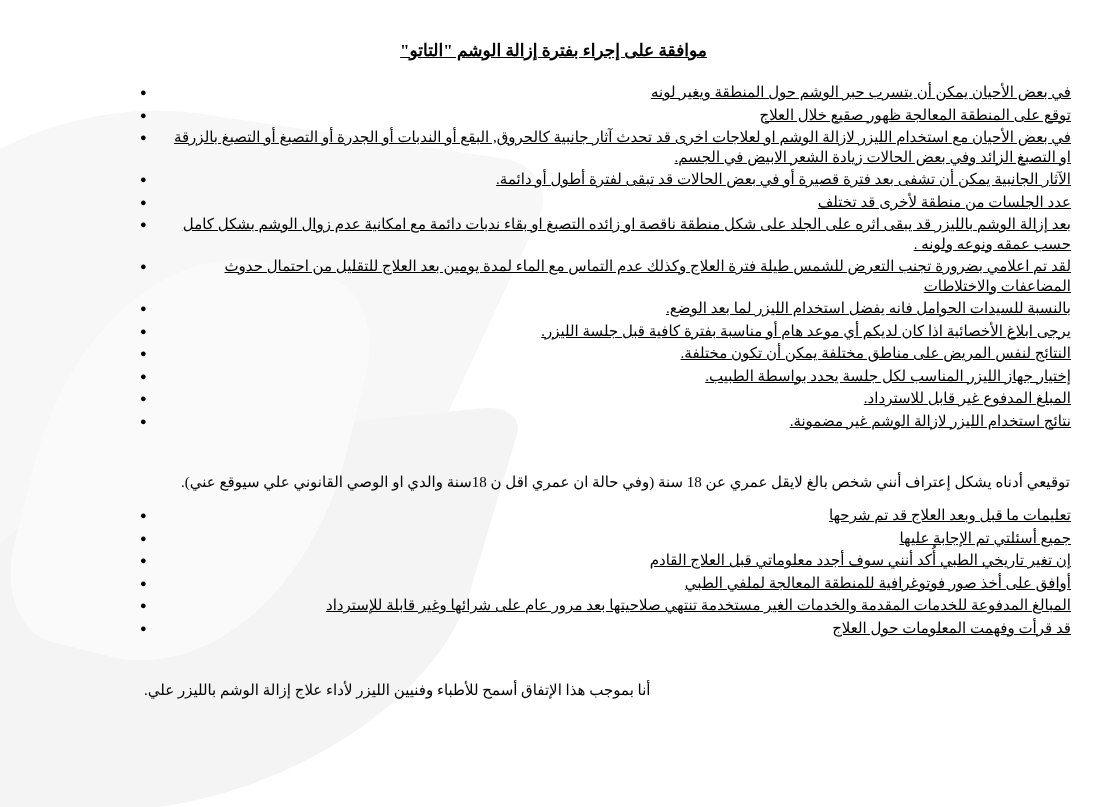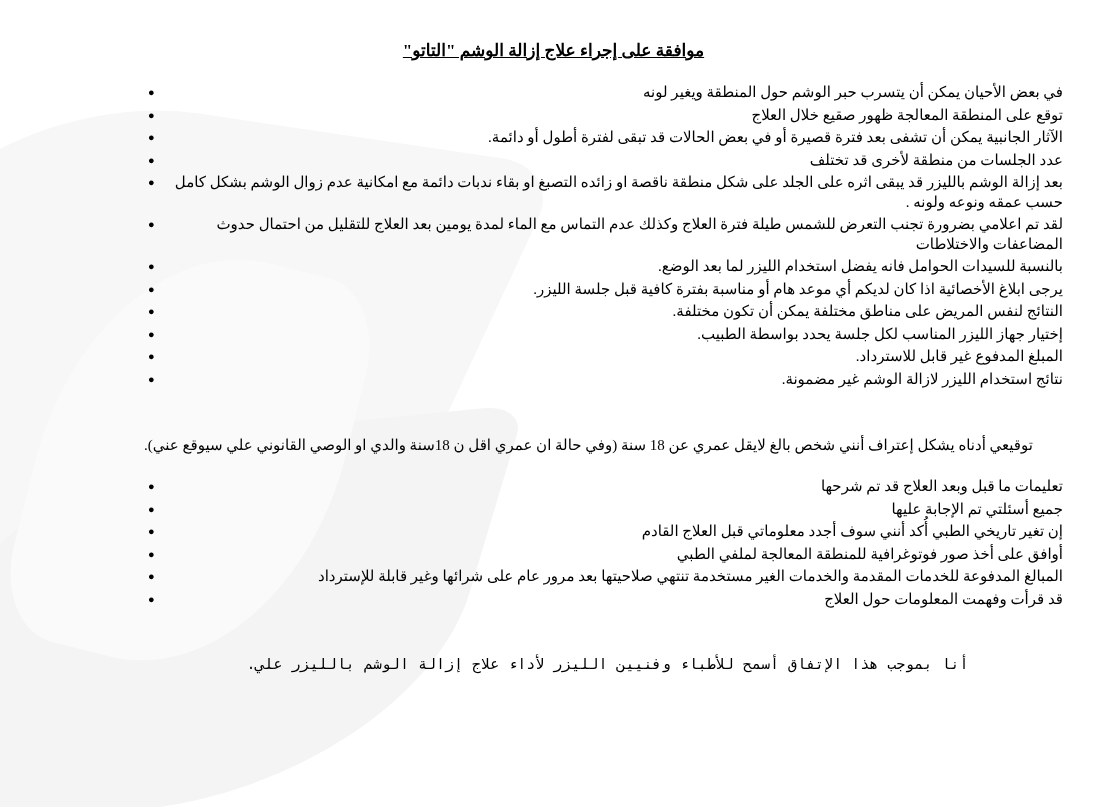--- a/index.html
+++ b/index.html
@@ -63,22 +63,23 @@
     text-align: center;
     font-size: 17px;
     font-weight: bold;
     text-decoration: underline;
     margin: 12px 0 22px 0;
     letter-spacing: 0;
   }
 
   ul.bullets {
     list-style: none;
-    margin: 8px;
+    margin: 0;
     padding: 0;
+    text-decoration: underline;
   }
   ul.bullets > li {
     position: relative;
     font-size: 15px;
     line-height: 1.30;
     margin: 0 0 3px 0;
     padding-right: 0;
     padding-left: 126px;
     text-align: right;
   }
@@ -94,51 +95,51 @@
   ul.bullets.second > li {
     padding-left: 126px;
   }
   ul.bullets.second > li::after {
     left: 104px;
   }
 
   .para {
     font-size: 15px;
     line-height: 1.35;
-    text-align: left;
+    text-align: right;
     margin: 0;
     padding: 0 1px 0 108px;
   }
 
   .spacer-lg { height: 38px; }
   .spacer-md { height: 24px; }
   .spacer-sm { height: 14px; }
 
   .closing {
     font-size: 15px;
     line-height: 1.35;
-    text-align: center;
+    text-align: left;
     padding-left: 108px;
-    font-family: Liberation Mono, monospace;
   }
 </style>
 </head>
 <body>
 
 <div class="watermark wm-1"></div>
 <div class="watermark wm-2"></div>
 <div class="watermark wm-3"></div>
 
 <div class="page">
 
-  <h1 class="doc-title">موافقة على إجراء علاج إزالة الوشم "التاتو"</h1>
+  <h1 class="doc-title">موافقة على إجراء بفترة إزالة الوشم "التاتو"</h1>
 
   <ul class="bullets first">
     <li>في بعض الأحيان يمكن أن يتسرب حبر الوشم حول المنطقة ويغير لونه</li>
     <li>توقع على المنطقة المعالجة ظهور صقيع خلال العلاج</li>
+    <li>في بعض الأحيان مع استخدام الليزر لازالة الوشم او لعلاجات اخرى قد تحدث آثار جانبية كالحروق, البقع أو الندبات أو الجدرة أو التصبغ أو التصبغ بالزرقة او التصبغ الزائد وفي بعض الحالات زيادة الشعر الابيض في الجسم.</li>
     <li>الآثار الجانبية يمكن أن تشفى بعد فترة قصيرة أو في بعض الحالات قد تبقى لفترة أطول أو دائمة.</li>
     <li>عدد الجلسات من منطقة لأخرى قد تختلف</li>
     <li>بعد إزالة الوشم بالليزر قد يبقى اثره على الجلد على شكل منطقة ناقصة او زائده التصبغ او بقاء ندبات دائمة مع امكانية عدم زوال الوشم بشكل كامل حسب عمقه ونوعه ولونه .</li>
     <li>لقد تم اعلامي بضرورة تجنب التعرض للشمس طيلة فترة العلاج وكذلك عدم التماس مع الماء لمدة يومين بعد العلاج للتقليل من احتمال حدوث المضاعفات والاختلاطات</li>
     <li>بالنسبة للسيدات الحوامل فانه يفضل استخدام الليزر لما بعد الوضع.</li>
     <li>يرجى ابلاغ الأخصائية اذا كان لديكم أي موعد هام أو مناسبة بفترة كافية قبل جلسة الليزر.</li>
     <li>النتائج لنفس المريض على مناطق مختلفة يمكن أن تكون مختلفة.</li>
     <li>إختيار جهاز الليزر المناسب لكل جلسة يحدد بواسطة الطبيب.</li>
     <li>المبلغ المدفوع غير قابل للاسترداد.</li>
     <li>نتائج استخدام الليزر لازالة الوشم غير مضمونة.</li>

